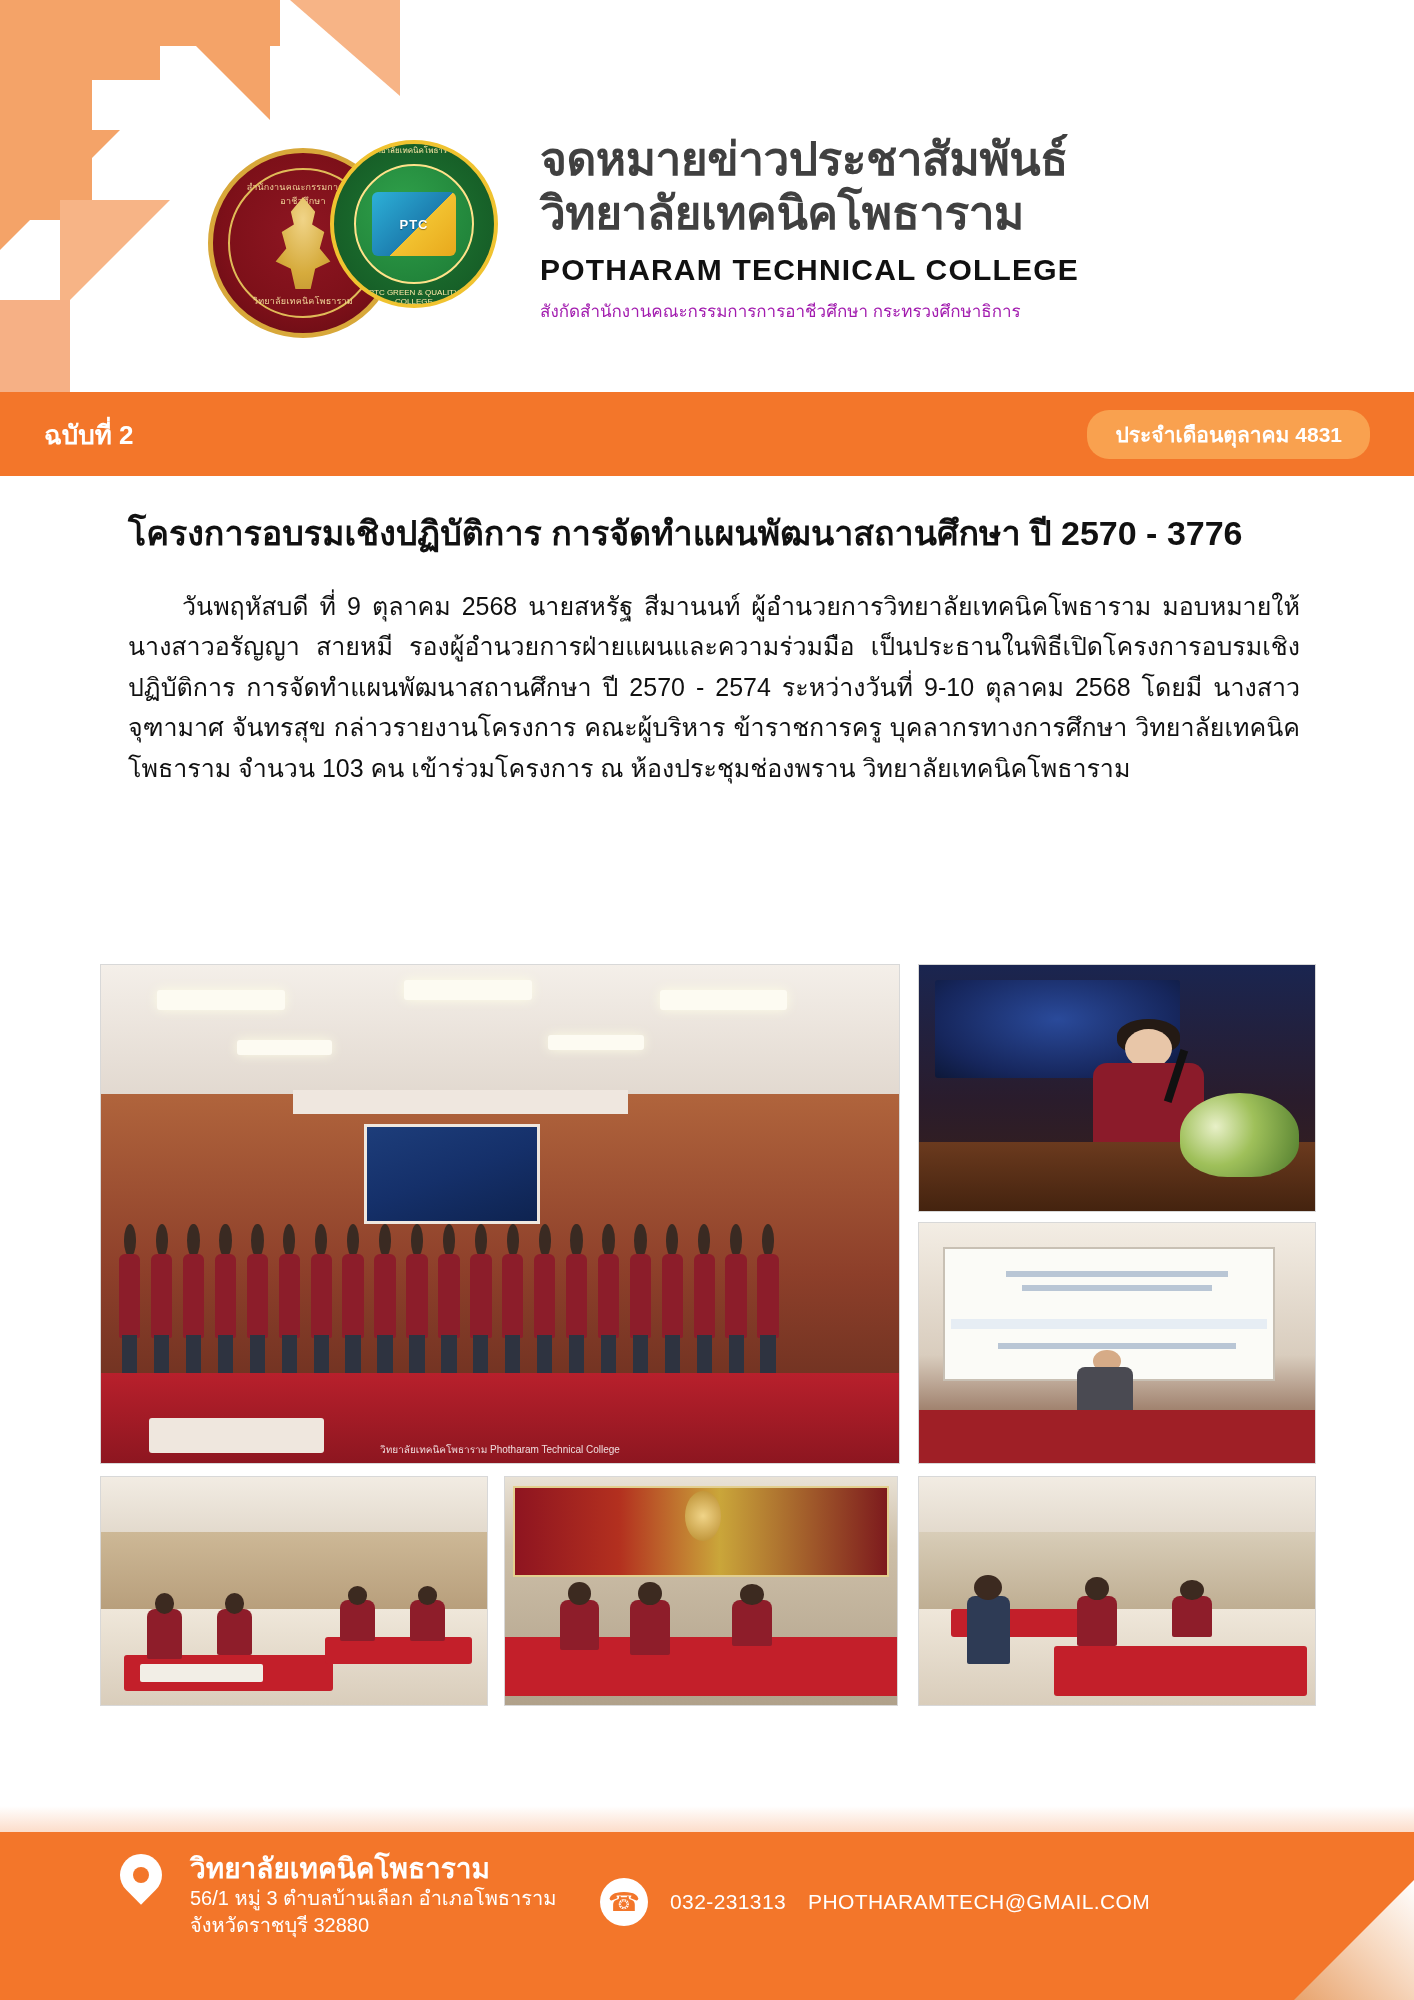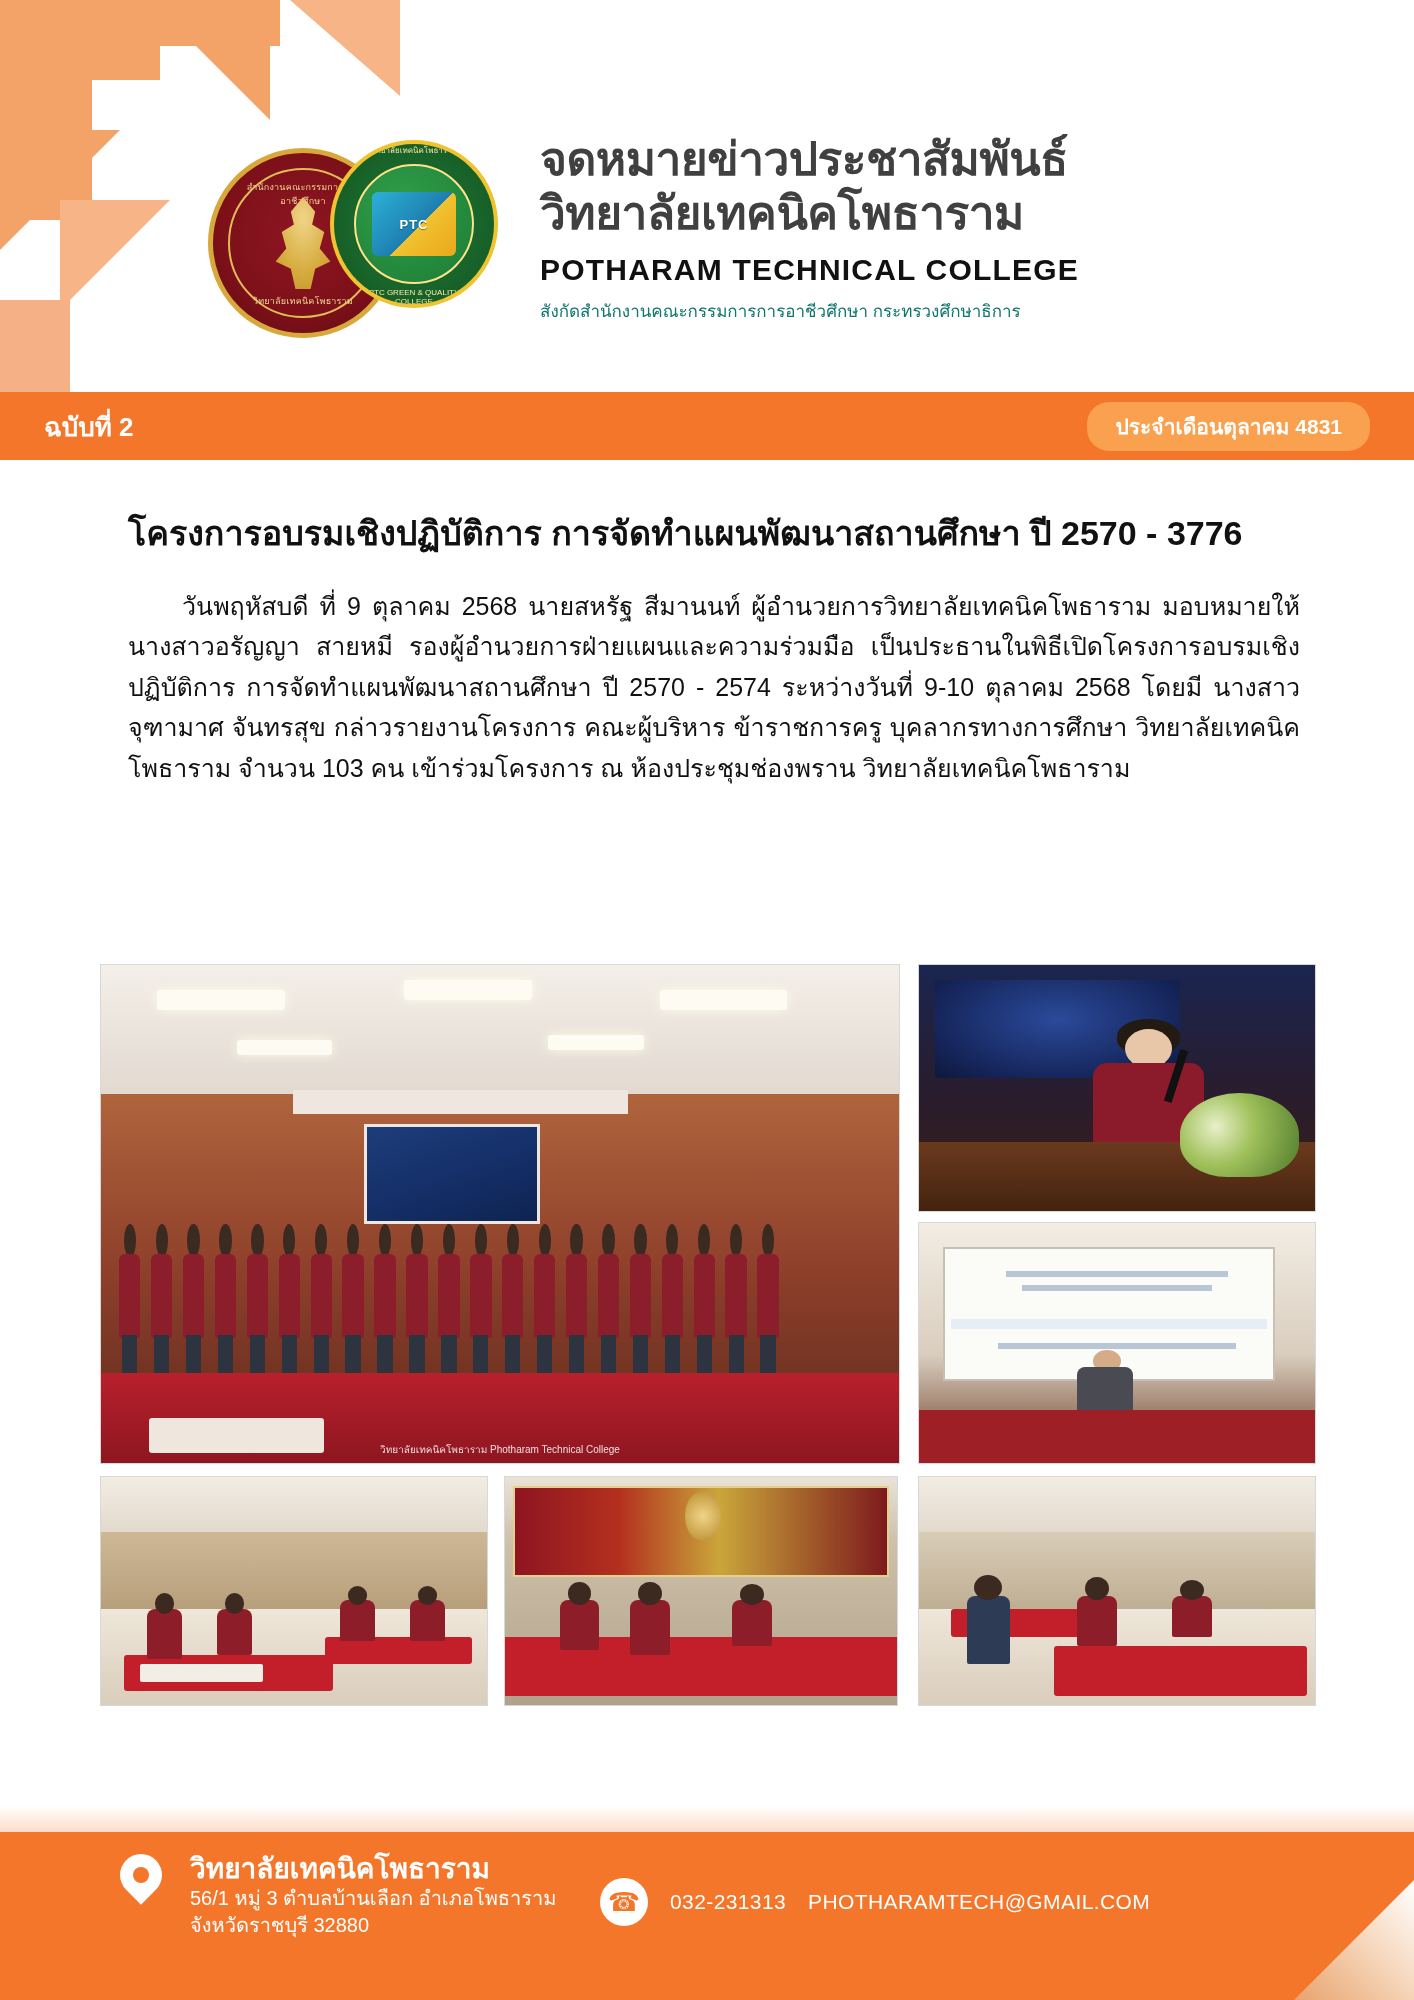--- a/index.html
+++ b/index.html
@@ -136,31 +136,31 @@
     letter-spacing: -0.5px;
   }
   .t-en {
     color: #111111;
     font-size: 30px;
     font-weight: bold;
     letter-spacing: 1.2px;
     margin-top: 12px;
   }
   .t-sub {
-    color: #0f766e;
+    color: #a21caf;
     font-size: 17px;
     margin-top: 10px;
   }
 
   
   .bar {
     position: absolute;
     top: 392px; left: 0;
     width: 1414px;
-    height: 68px;
+    height: 84px;
     background: #f3762a;
     display: flex;
     align-items: center;
     justify-content: space-between;
     padding: 0 44px;
   }
   .bar-left {
     color: #ffffff;
     font-size: 26px;
     font-weight: bold;

